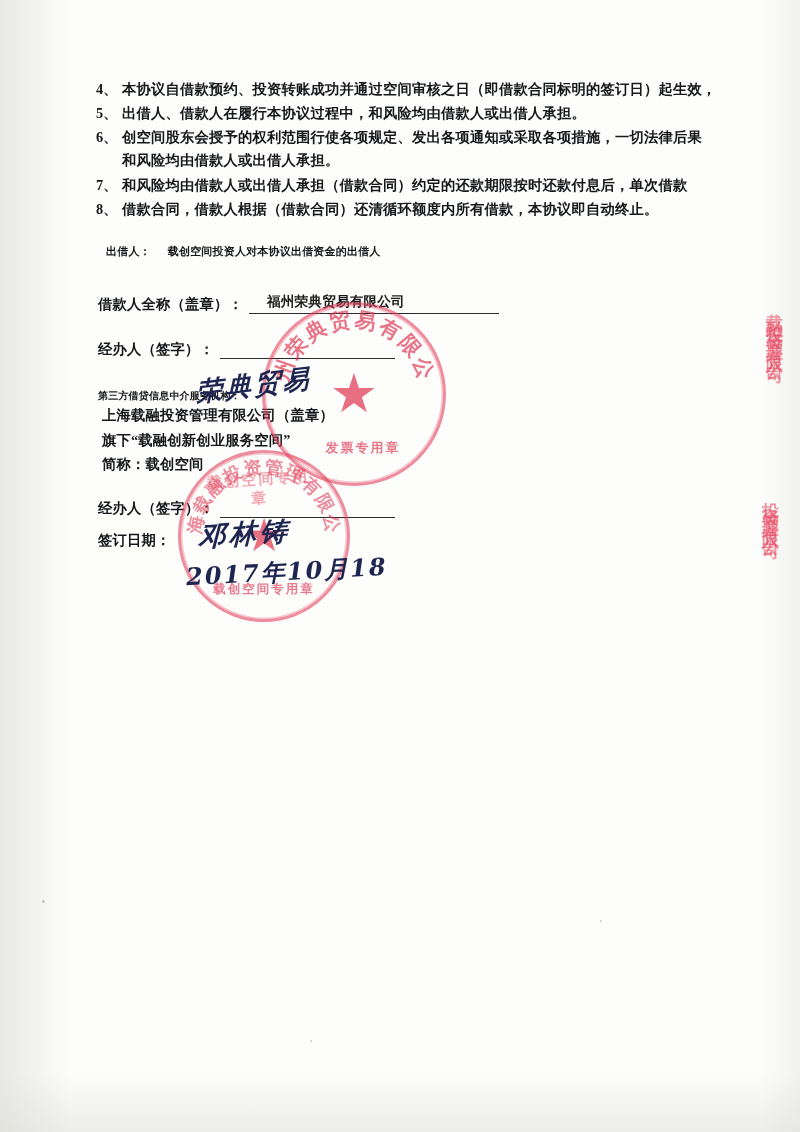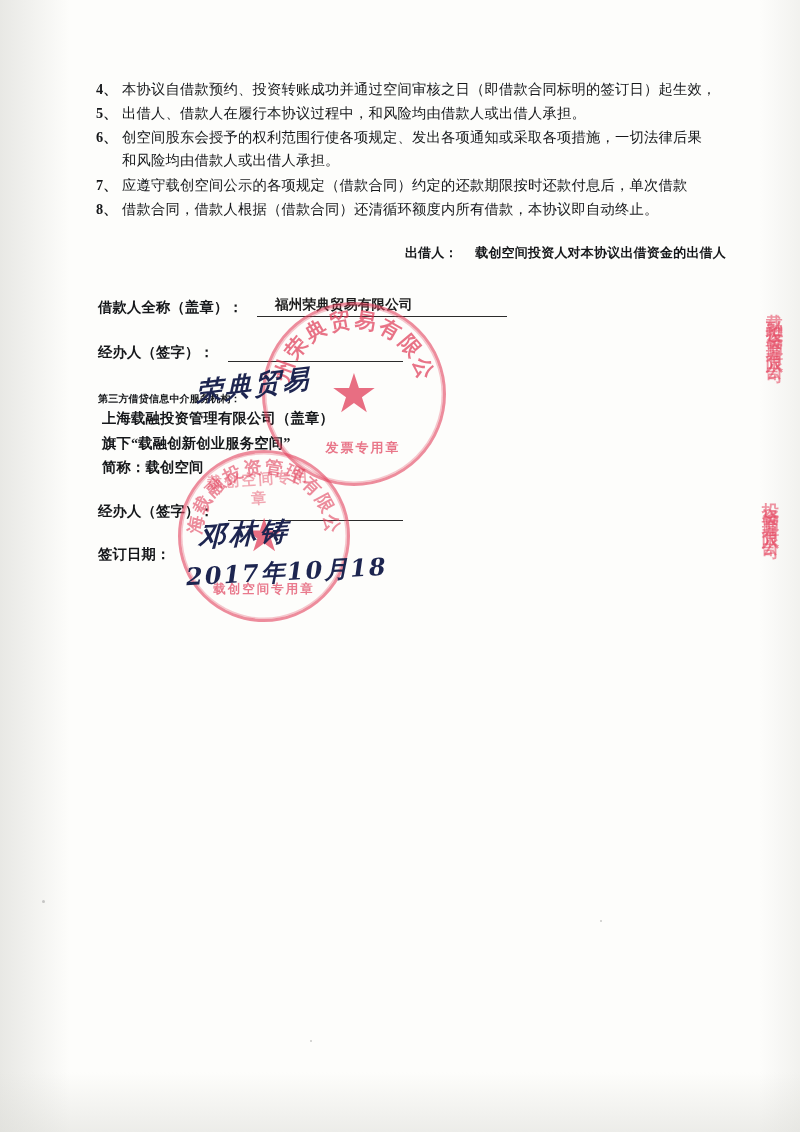--- a/index.html
+++ b/index.html
@@ -53,48 +53,46 @@
     margin-bottom: 1px;
     letter-spacing: 0.2px;
   }
   .clause .num {
     flex: 0 0 26px;
     font-weight: 700;
   }
   .clause .txt {
     flex: 1 1 auto;
     text-align: justify;
-    font-weight: 400;
+    font-weight: 700;
   }
   .clause .txt .ind {
     display: block;
     text-indent: 0;
   }
   .spacer-lg { height: 22px; }
   .spacer-md { height: 14px; }
   .spacer-sm { height: 8px; }
 
   .lender-line {
-    font-size: 13px;
+    font-size: 11px;
     font-weight: 700;
     letter-spacing: 0.2px;
     margin-left: 10px;
-    text-align: right;
   }
   .lender-line .lbl { font-weight: 700; }
   .lender-line .val { font-weight: 600; margin-left: 14px; }
 
   .field-row {
     display: flex;
     align-items: flex-end;
     font-size: 14.3px;
     font-weight: 700;
     margin-left: 2px;
     letter-spacing: 0.2px;
-    gap: 8px;
   }
   .field-row .label { white-space: nowrap; }
   .field-row .rule {
     position: relative;
     flex: 0 0 auto;
     width: 250px;
     border-bottom: 1px solid #2b2b2b;
     height: 20px;
     margin-left: 6px;
   }
@@ -281,21 +279,21 @@
       <div class="num">6、</div>
       <div class="txt">
         <span class="ind">创空间股东会授予的权利范围行使各项规定、发出各项通知或采取各项措施，一切法律后果</span>
         <span class="ind">和风险均由借款人或出借人承担。</span>
       </div>
     </div>
 
     <div class="clause">
       <div class="num">7、</div>
       <div class="txt">
-        <span class="ind">应遵守载创空间公示的各项规定（借款合同）约定的还款期限按时还款付息后，单次借款</span>
+        <span class="ind">和风险均由借款人或出借人承担（借款合同）约定的还款期限按时还款付息后，单次借款</span>
       </div>
     </div>
 
     <div class="clause">
       <div class="num">8、</div>
       <div class="txt">
         <span class="ind">借款合同，借款人根据（借款合同）还清循环额度内所有借款，本协议即自动终止。</span>
       </div>
     </div>
 
@@ -331,21 +329,21 @@
 
     <div class="spacer-md" style="height:20px;"></div>
 
     <div class="field-row">
       <span class="label">经办人（签字）：</span>
       <span class="rule short"></span>
     </div>
 
     <div class="spacer-sm"></div>
 
-    <div class="field-row" style="margin-top:15px;">
+    <div class="field-row" style="margin-top:4px;">
       <span class="label">签订日期：</span>
       <span class="rule short" style="border-bottom:none;"></span>
     </div>
 
   </div>
 
   <div class="stamp round-stamp stamp-1">
     <svg class="arc-text" viewBox="0 0 178 178">
       <defs>
         <path id="arcTop1" d="M 22,89 A 67,67 0 0 1 156,89"></path>

